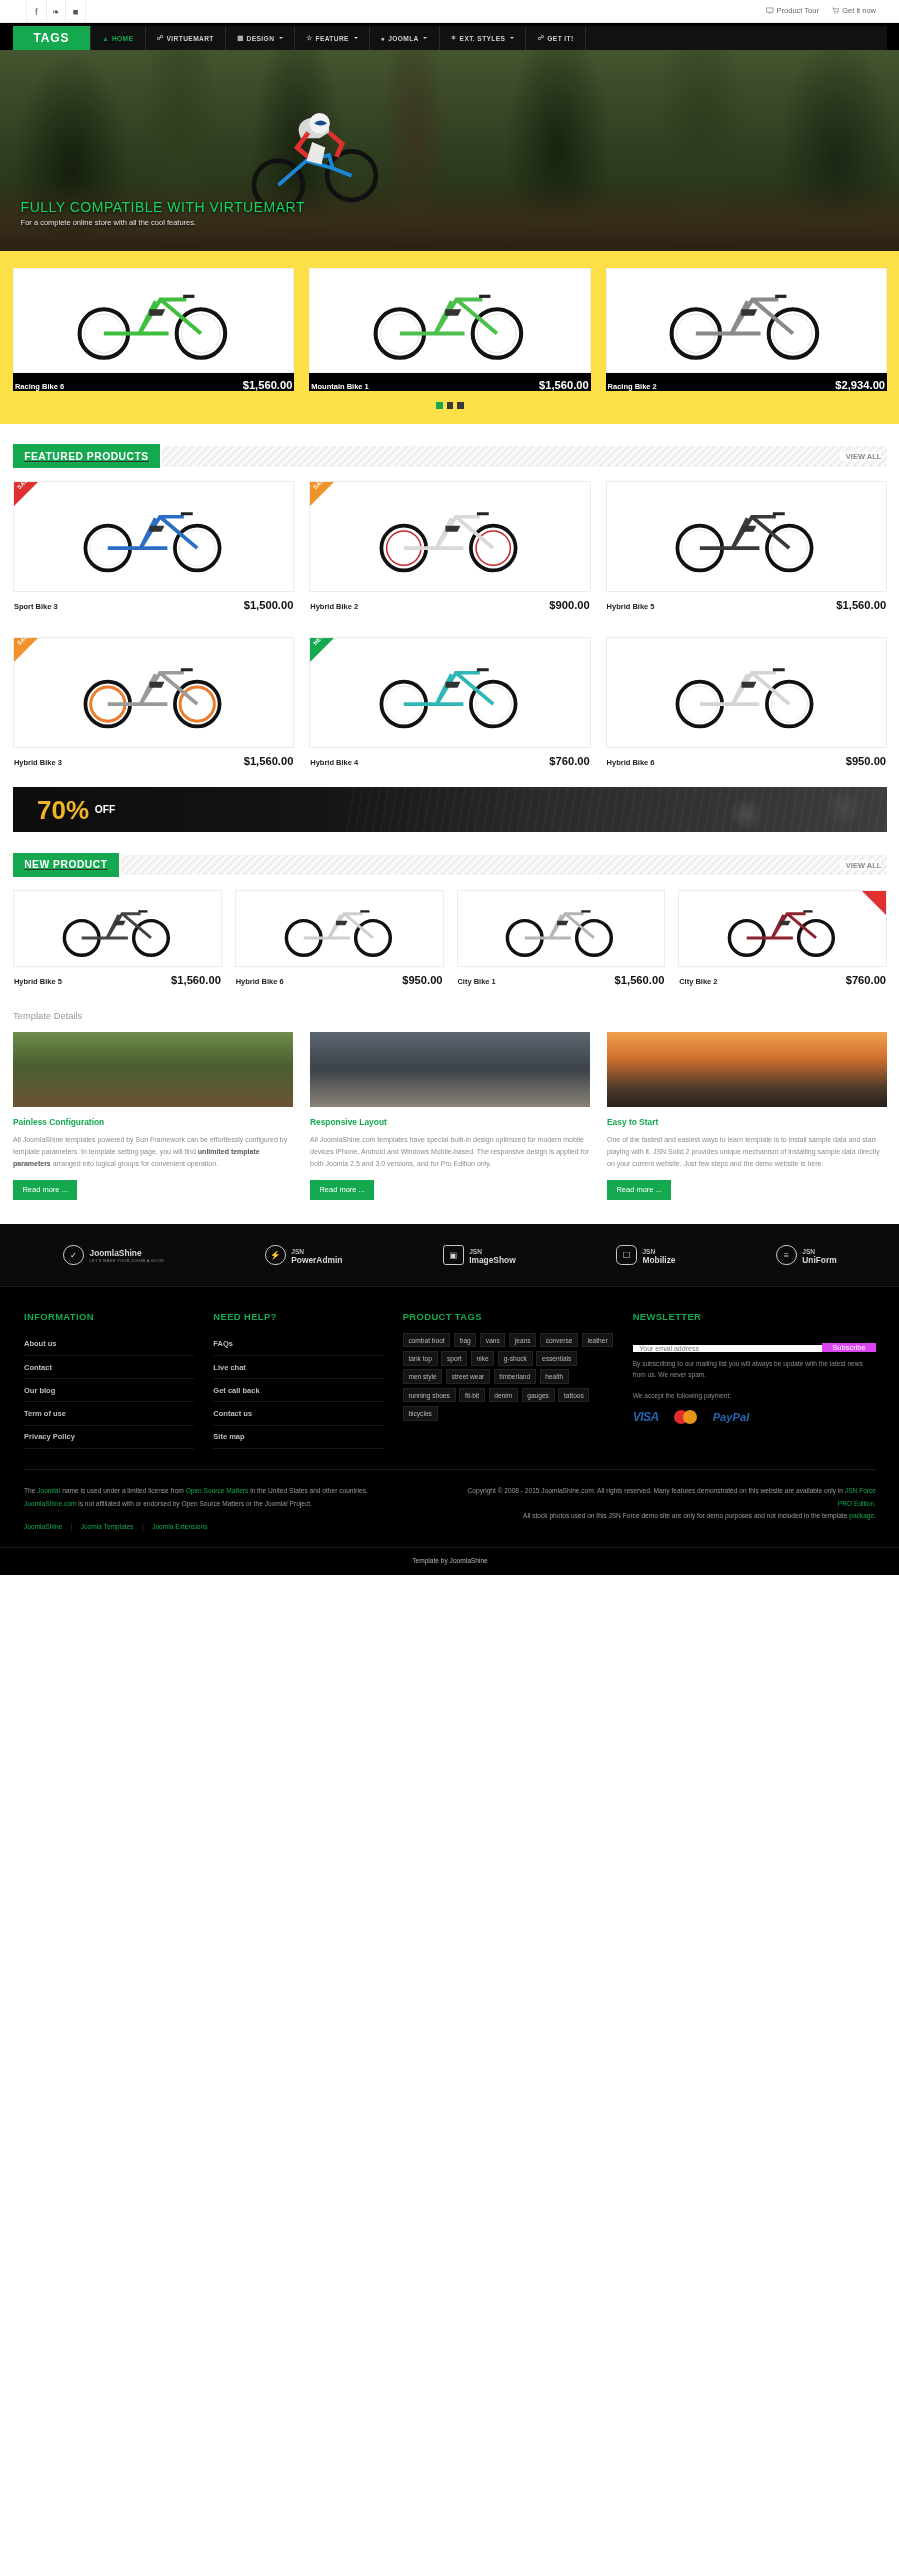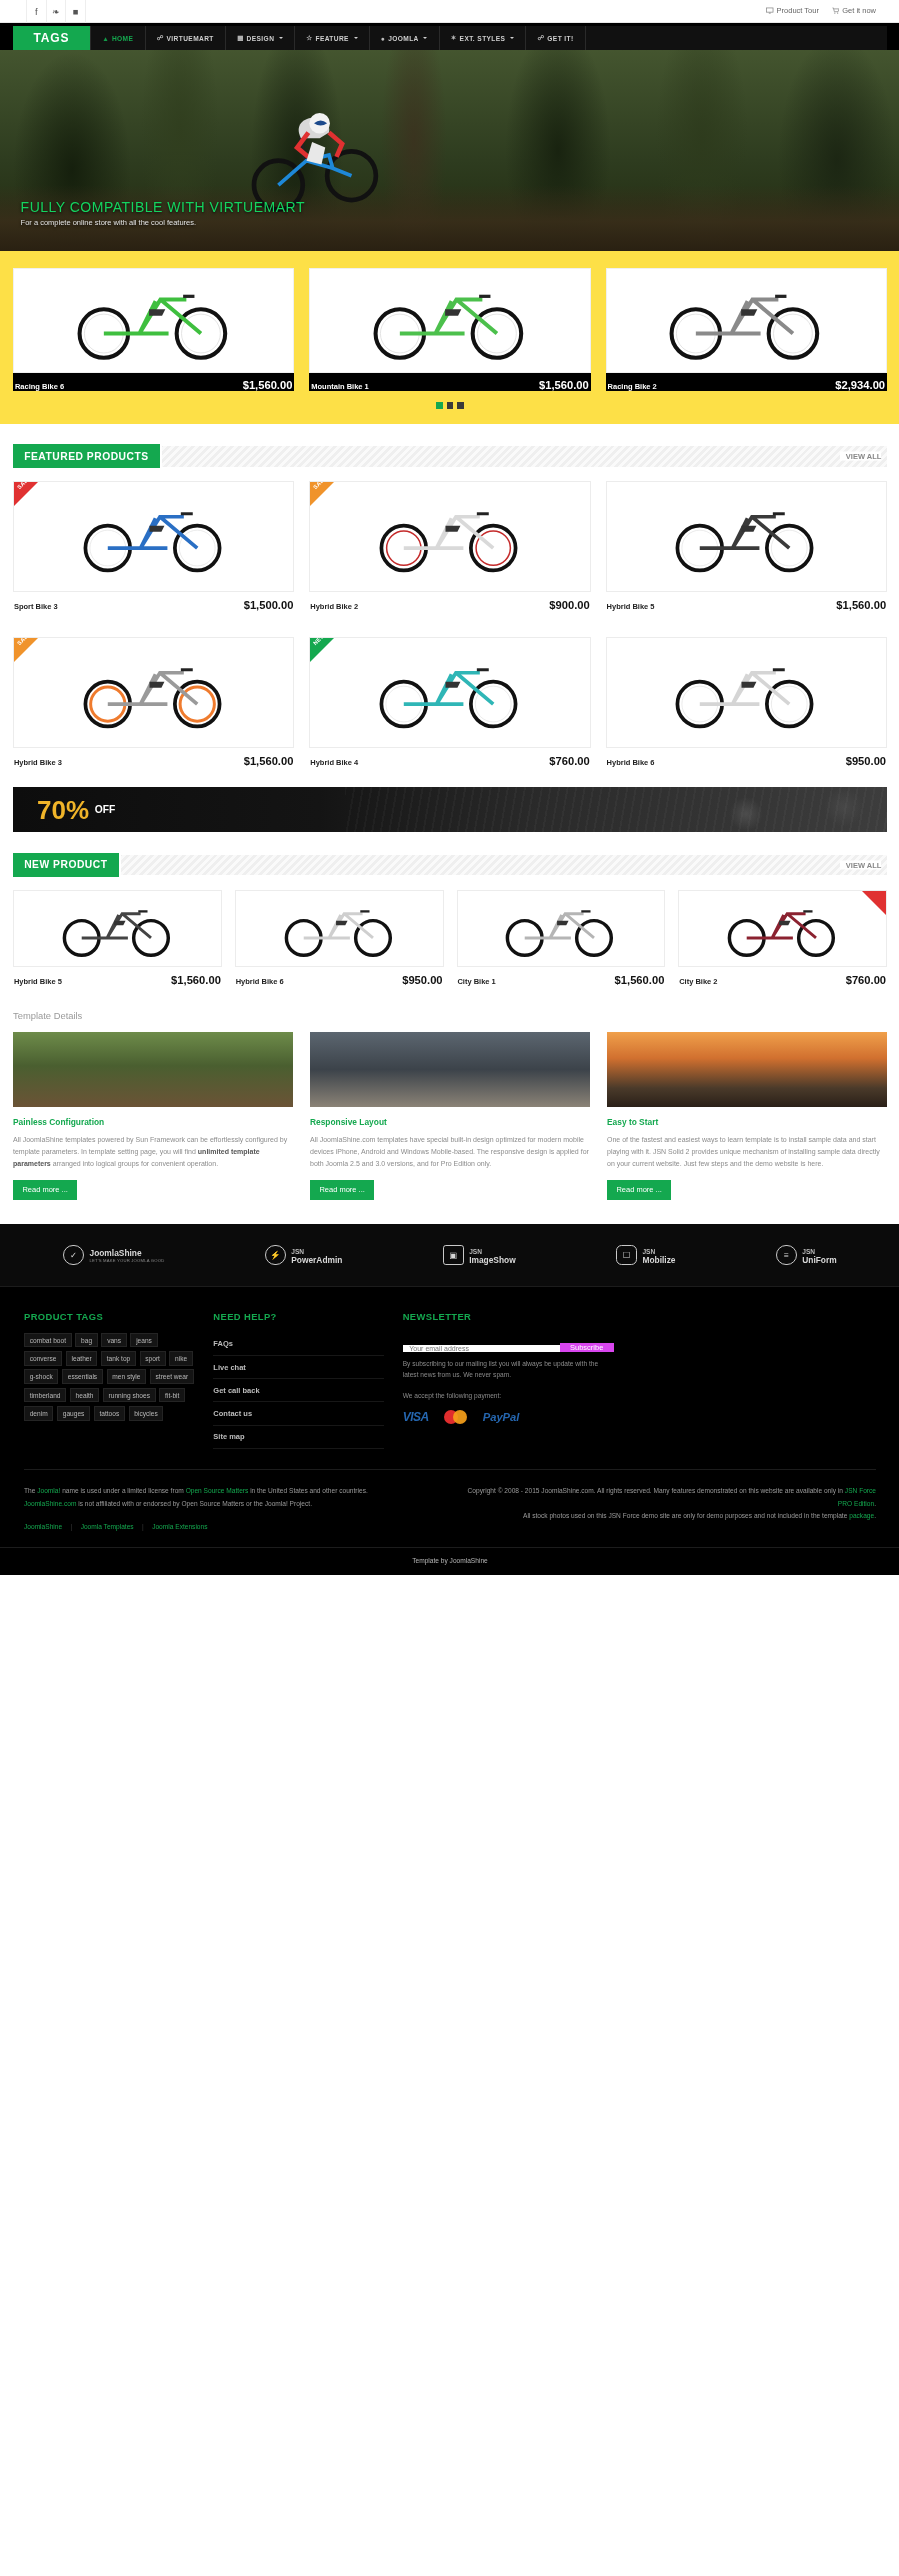--- a/index.html
+++ b/index.html
@@ -145,20 +145,21 @@
   .dots { display: flex; justify-content: center; gap: 3.7px; padding: 11.2px 0 5.6px; }
   .dot { width: 6.6px; height: 6.6px; background: #3a3a3a; }
   .dot.on { background: #14a84f; }
 
   
   .section { background: #fff; padding: 0 13px; }
   .sec-head {
     display: flex; align-items: center;
     margin: 20.6px 0 13px;
     position: relative;
+    text-decoration: underline;
   }
   .sec-title {
     background: #14a84f; color: #fff;
     font-size: 10.3px; font-weight: bold; letter-spacing: 0.5px;
     padding: 6.6px 11.2px;
   }
   .sec-stripe {
     flex: 1; height: 20.6px; margin-left: 1.9px;
     background: repeating-linear-gradient(-45deg,#efefef 0 2.8px,#fafafa 2.8px 5.6px);
   }
@@ -740,20 +741,37 @@
       <span class="brand-txt">
         <span class="b1" style="font-size:6.6px;color:#bbb;">JSN</span>
         <span class="b1" style="display:block;">UniForm</span>
       </span>
     </a>
   </div>
 
   <div class="footer">
     <div class="f-grid">
 
+      <div>
+        <div class="f-h">INFORMATION</div>
+        <a class="f-link" href="#">About us</a>
+        <a class="f-link" href="#">Contact</a>
+        <a class="f-link" href="#">Our blog</a>
+        <a class="f-link" href="#">Term of use</a>
+        <a class="f-link" href="#">Privacy Policy</a>
+      </div>
+
+      <div>
+        <div class="f-h">NEED HELP?</div>
+        <a class="f-link" href="#">FAQs</a>
+        <a class="f-link" href="#">Live chat</a>
+        <a class="f-link" href="#">Get call back</a>
+        <a class="f-link" href="#">Contact us</a>
+        <a class="f-link" href="#">Site map</a>
+      </div>
 
       <div>
         <div class="f-h">PRODUCT TAGS</div>
         <div class="tags">
           <a class="tag" href="#">combat boot</a>
           <a class="tag" href="#">bag</a>
           <a class="tag" href="#">vans</a>
           <a class="tag" href="#">jeans</a>
           <a class="tag" href="#">converse</a>
           <a class="tag" href="#">leather</a>
@@ -769,29 +787,20 @@
           <a class="tag" href="#">running shoes</a>
           <a class="tag" href="#">fit-bit</a>
           <a class="tag" href="#">denim</a>
           <a class="tag" href="#">gauges</a>
           <a class="tag" href="#">tattoos</a>
           <a class="tag" href="#">bicycles</a>
         </div>
       </div>
 
       <div>
-        <div class="f-h">NEED HELP?</div>
-        <a class="f-link" href="#">FAQs</a>
-        <a class="f-link" href="#">Live chat</a>
-        <a class="f-link" href="#">Get call back</a>
-        <a class="f-link" href="#">Contact us</a>
-        <a class="f-link" href="#">Site map</a>
-      </div>
-
-      <div>
         <div class="f-h">NEWSLETTER</div>
         <div class="news-form">
           <input type="text" placeholder="Your email address" style="">
           <button>Subscribe</button>
         </div>
         <div class="news-p">By subscribing to our mailing list you will always be update with the latest news from us. We never spam.</div>
         <div class="news-p">We accept the following payment:</div>
         <div class="pays">
           <span class="visa">VISA</span>
           <span class="mc">

